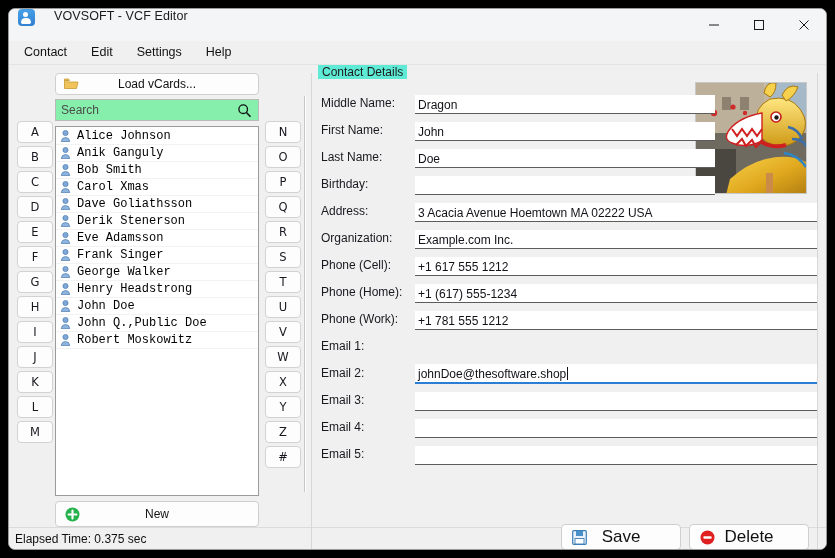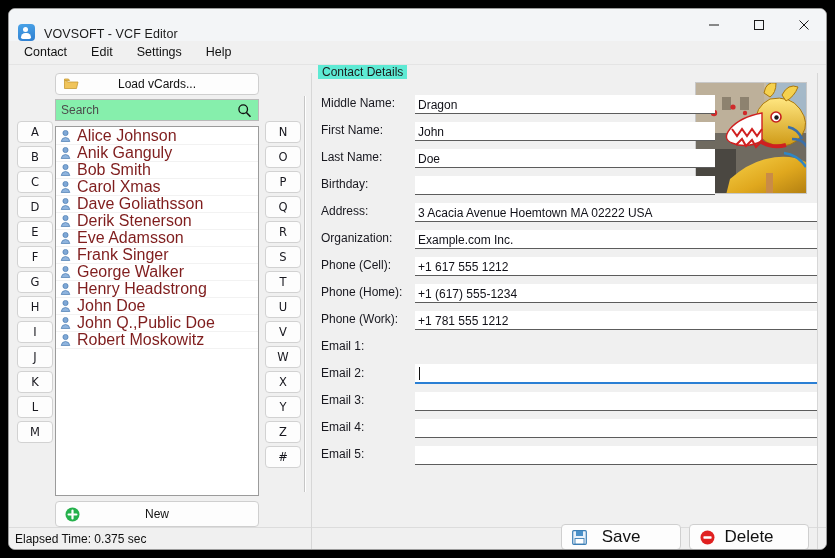--- a/index.html
+++ b/index.html
@@ -24,22 +24,23 @@
     border-radius: 7px;
     overflow: hidden;
     display: flex; flex-direction: column;
     box-shadow: 0 0 0 1px rgba(0,0,0,0.25);
   }
 
   
   .titlebar {
     height: 32px; flex: 0 0 32px;
     background: #f3f5f7;
-    display: flex; align-items: flex-end;
-    position: relative;
+    display: flex; align-items: flex-start;
+    position: relative;
+    gap: 10px;
   }
   .title-icon {
     width: 17px; height: 17px;
     margin-left: 9px; margin-right: 9px;
     border-radius: 4px;
     background: linear-gradient(170deg,#4aa3e8 0%, #2f7fd0 100%);
     position: relative; flex: 0 0 auto;
   }
   .title-icon::before {
     content:""; position:absolute;
@@ -150,21 +151,21 @@
     overflow: hidden;
     padding-top: 1px;
   }
   .contact-row {
     height: 17px;
     display: flex; align-items: center;
     border-bottom: 1px solid #f2f2f2;
     padding-left: 4px;
   }
   .person-icon { width: 11px; height: 12px; margin-right: 6px; flex:0 0 auto;}
-  .contact-name { font-size: 16px; color: #7f1d1d; white-space: nowrap; }
+  .contact-name { font-size: 12px; color: #000000; white-space: nowrap; font-family: Liberation Mono, monospace; }
   .new-btn {
     height: 26px; flex: 0 0 26px;
     margin-top: 5px;
     background: #fdfdfd;
     border: 1px solid #cfcfcf;
     border-radius: 4px;
     display: flex; align-items: center; justify-content: center;
     position: relative;
     font-size: 12px; color: #111;
   }
@@ -578,20 +579,21 @@
                 <div class="finput">
                   <span>+1 781 555 1212</span>
                 </div>
               </div>
               <div class="frow">
                 <div class="flabel">Email 1:</div>
               </div>
               <div class="frow">
                 <div class="flabel">Email 2:</div>
                 <div class="finput focused">
+                  <span>johnDoe@thesoftware.shop</span>
                   <span class="caret"></span>
                 </div>
               </div>
               <div class="frow">
                 <div class="flabel">Email 3:</div>
                 <div class="finput">
                   <span></span>
                 </div>
               </div>
               <div class="frow">

